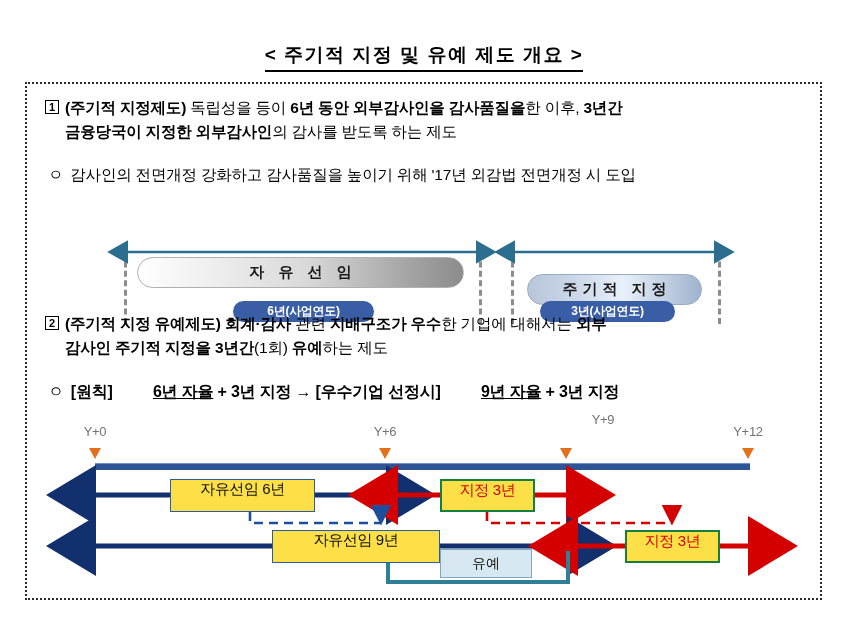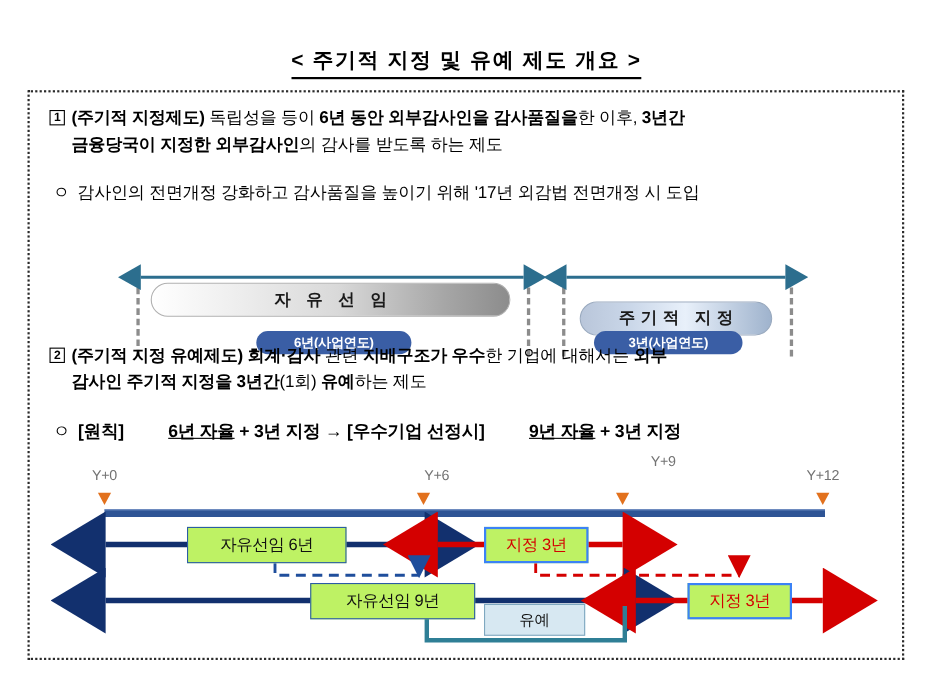--- a/index.html
+++ b/index.html
@@ -150,32 +150,31 @@
   }
   .tl-axis {
     position: absolute;
     left: 95px; top: 463px; width: 655px; height: 6px;
     background: #2e5495;
     border-top: 1px solid #6f8ec4;
   }
 
   .box-label {
     position: absolute;
-    background: #bef264;
+    background: #fde047;
     box-sizing: border-box;
     display: flex;
-    align-items: center;
     justify-content: center;
     font-size: 15px;
     letter-spacing: -0.4px;
     white-space: nowrap;
     z-index: 4;
   }
   .box-navy { border: 1.6px solid #2b5ca5; color: #111; }
-  .box-red  { border: 2px solid #3b82f6;  color: #d40000; }
+  .box-red  { border: 2px solid #15803d;  color: #d40000; }
 
   .yuye-box {
     position: absolute;
     background: #d7e8f2;
     border: 1.6px solid #7fa8c0;
     box-sizing: border-box;
     display: flex;
     align-items: center;
     justify-content: center;
     font-size: 14px;
@@ -280,40 +279,40 @@
   <span class="num-box">2</span><span class="b">(주기적 지정 유예제도)</span><span class="b"> 회계·감사</span><span class="n"> 관련 </span><span class="b">지배구조가 우수</span><span class="n">한 기업에 대해서는 </span><span class="b">외부</span><br><span style="display:inline-block;width:20px;"></span><span class="b">감사인 주기적 지정을 </span><span class="b">3년간</span><span class="n">(1회) </span><span class="b">유예</span><span class="n">하는 제도</span>
 </div>
 
 <div class="bullet" style="left:48px; top:382px; font-weight:700; font-size:16px;">
   <span class="mark" style="font-weight:400;">ㅇ</span><span>[원칙] </span><span class="u">6년 자율</span><span> + 3년 지정 </span><span>→ </span><span>[우수기업 선정시] </span><span class="u">9년 자율</span><span> + 3년 지정</span>
 </div>
 
 <div>
 
   <div class="tl-label" style="left:95px;  top:424px;">Y+0</div>
-  <div class="tl-label" style="left:385px; top:424px;margin-left:12px;">Y+6</div>
+  <div class="tl-label" style="left:385px; top:424px;">Y+6</div>
   <div class="tl-label" style="left:566px; top:412px;margin-left:37px;">Y+9</div>
   <div class="tl-label" style="left:748px; top:424px;">Y+12</div>
 
   <div class="tl-marker" style="left:95px;  top:448px;"></div>
   <div class="tl-marker" style="left:385px; top:448px;"></div>
   <div class="tl-marker" style="left:566px; top:448px;"></div>
   <div class="tl-marker" style="left:748px; top:448px;"></div>
 
   <div class="tl-axis"></div>
 
   <div class="box-label box-navy" style="left:170px; top:479px; width:145px; height:33px;">
     <span>자유선임 6년</span>
   </div>
 
   <div class="box-label box-red" style="left:440px; top:479px; width:95px; height:33px;">
     <span>지정 3년</span>
   </div>
 
-  <div class="box-label box-navy" style="left:282px; top:530px; width:150px; height:33px;">
+  <div class="box-label box-navy" style="left:272px; top:530px; width:168px; height:33px;">
     <span>자유선임 9년</span>
   </div>
 
   <div class="box-label box-red" style="left:625px; top:530px; width:95px; height:33px;">
     <span>지정 3년</span>
   </div>
 
   <div class="yuye-box" style="left:440px; top:549px; width:92px; height:29px;">
     <span>유예</span>
   </div>

